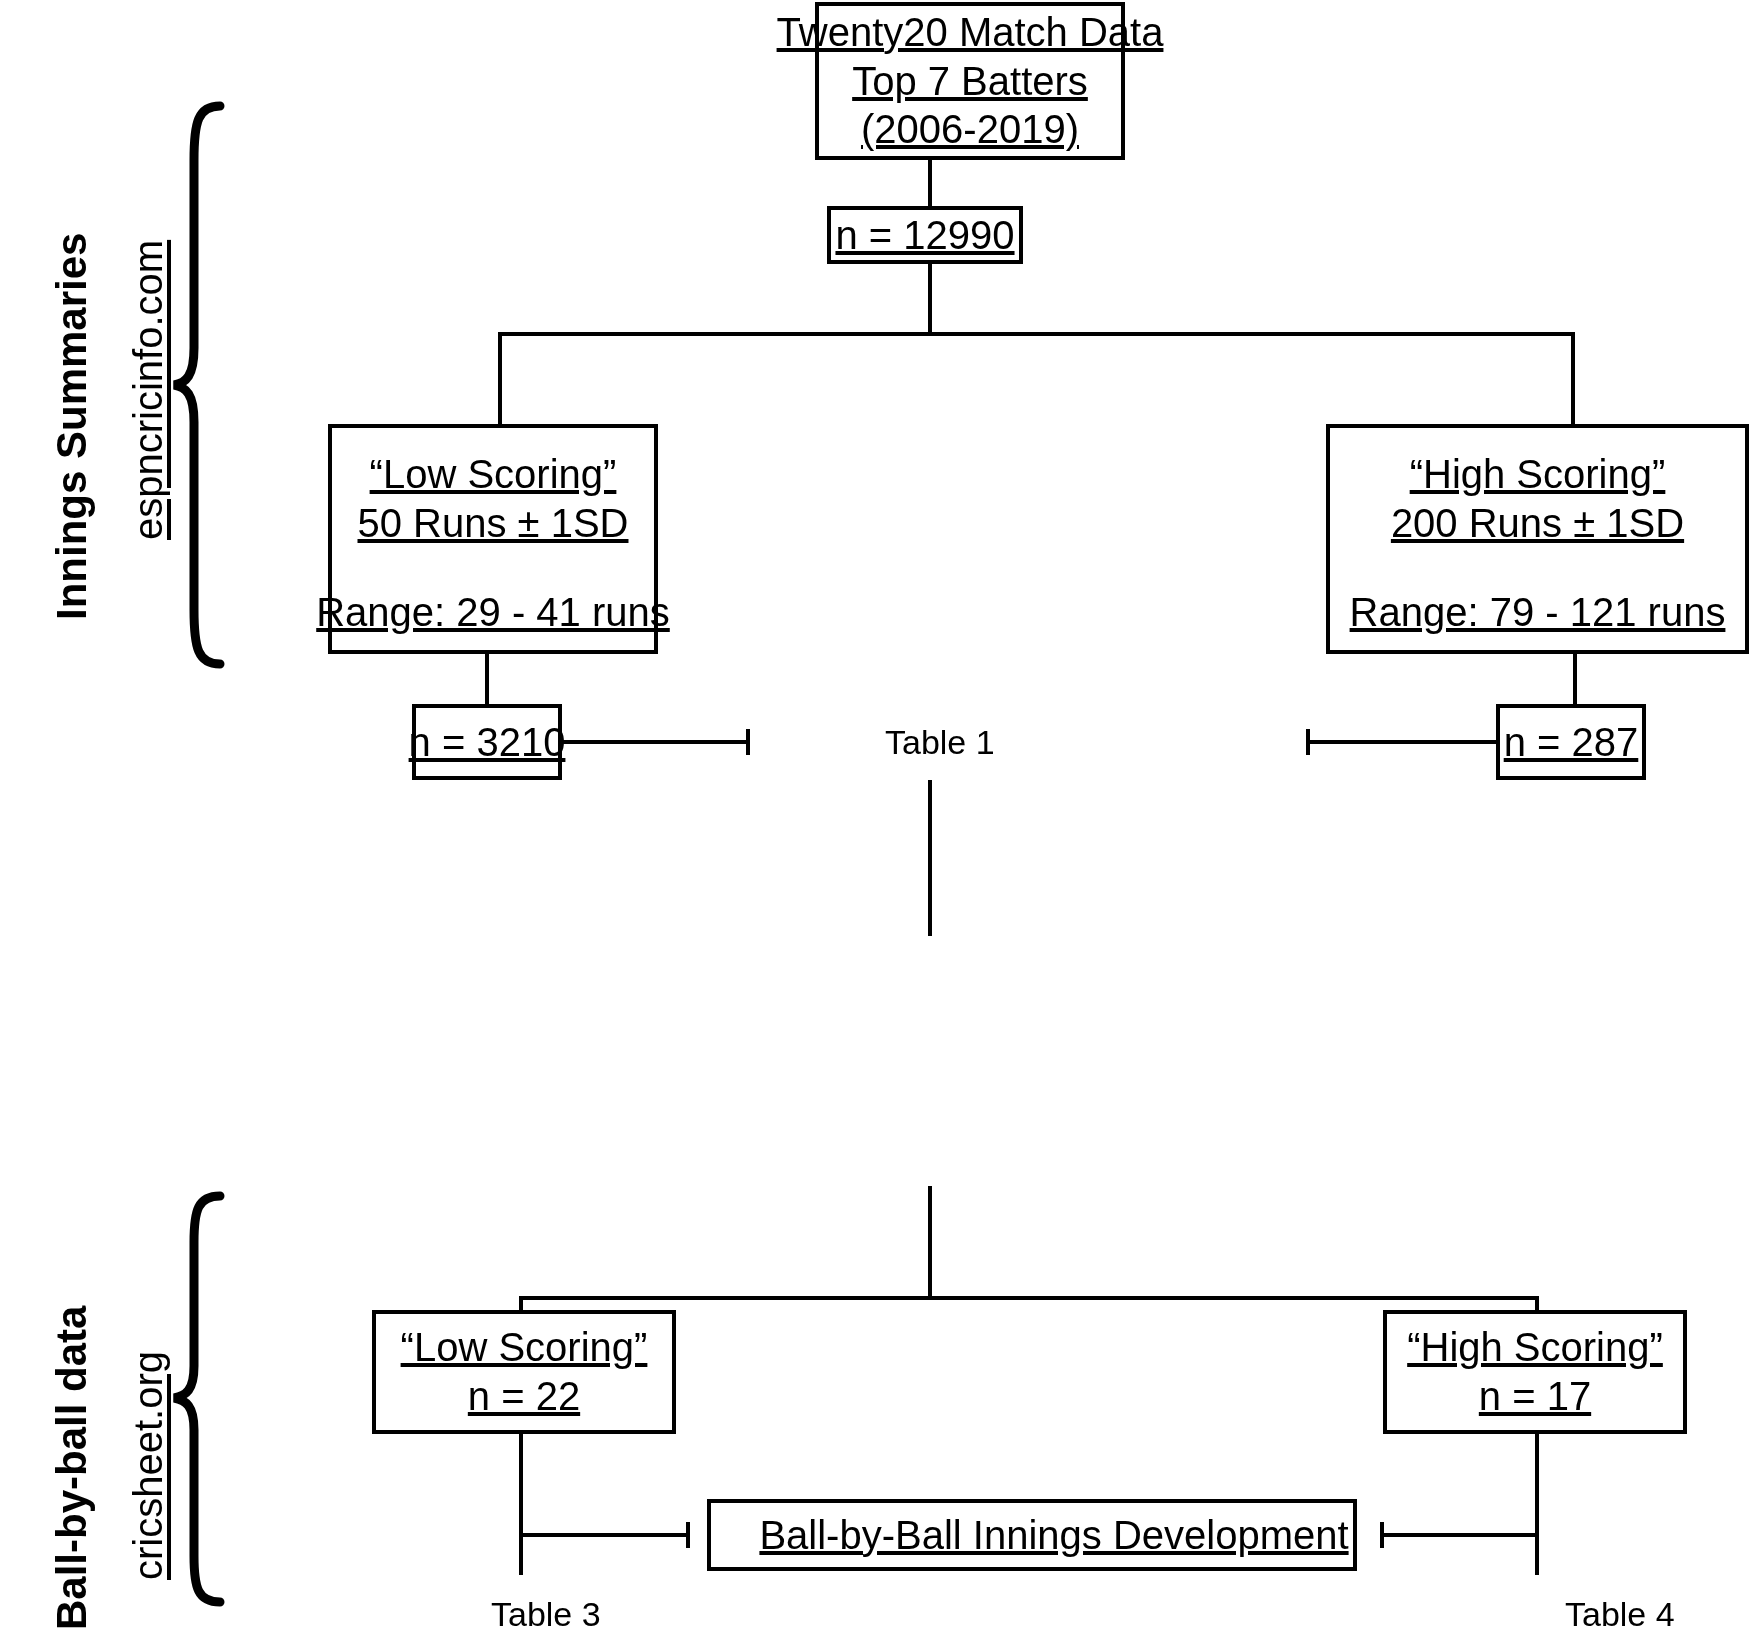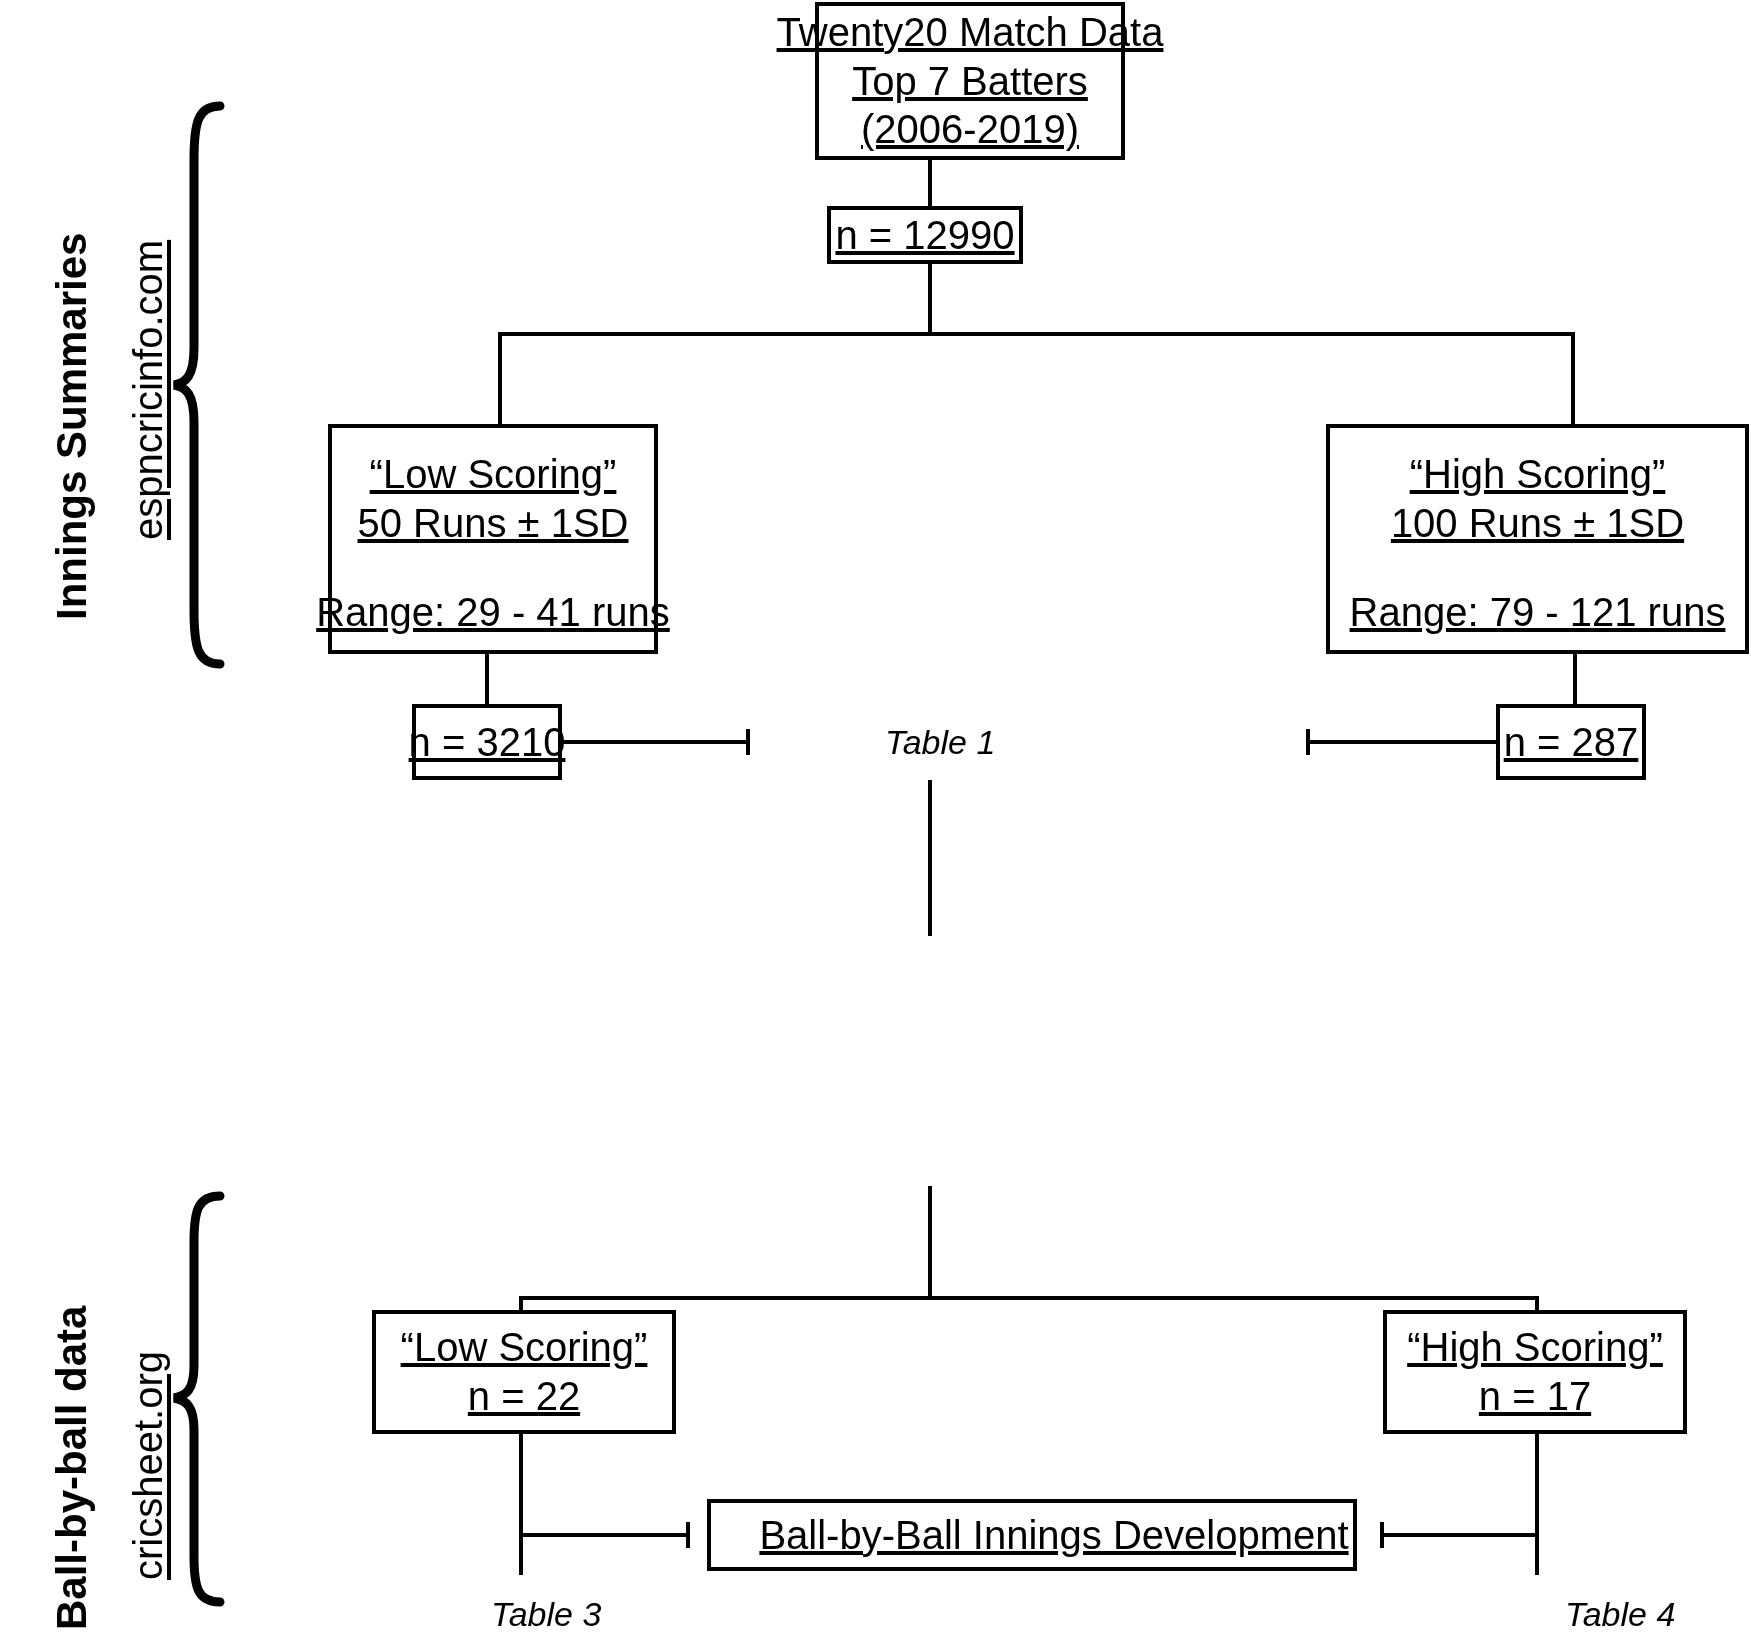--- a/index.html
+++ b/index.html
@@ -48,21 +48,20 @@
   .tick {
     position: absolute;
     background: #000000;
     width: 4px;
     height: 26px;
     z-index: 2;
   }
 
   .tablelabel {
     position: absolute;
-    font-style: italic;
     font-size: 34px;
     white-space: nowrap;
     z-index: 4;
   }
 
   .vlabel {
     position: absolute;
     transform-origin: 0 0;
     white-space: nowrap;
     font-size: 42px;
@@ -125,21 +124,21 @@
 
   <div class="box" style="left:328px; top:424px; width:330px; height:230px; padding-top:22px;">
     <span class="ln">“Low Scoring”</span>
     <span class="ln">50 Runs ± 1SD</span>
     <span class="gap"></span>
     <span class="ln">Range: 29 - 41 runs</span>
   </div>
 
   <div class="box" style="left:1326px; top:424px; width:423px; height:230px; padding-top:22px;">
     <span class="ln">“High Scoring”</span>
-    <span class="ln">100 Runs ± 1SD</span>
+    <span class="ln">200 Runs ± 1SD</span>
     <span class="gap"></span>
     <span class="ln">Range: 79 - 121 runs</span>
   </div>
 
   <div class="line vline" style="left:485px; top:650px; height:58px;"></div>
   <div class="line vline" style="left:1573px; top:650px; height:58px;"></div>
 
   <div class="box" style="left:412px; top:704px; width:150px; height:76px; justify-content:center;">
     <span class="ln">n = 3210</span>
   </div>

